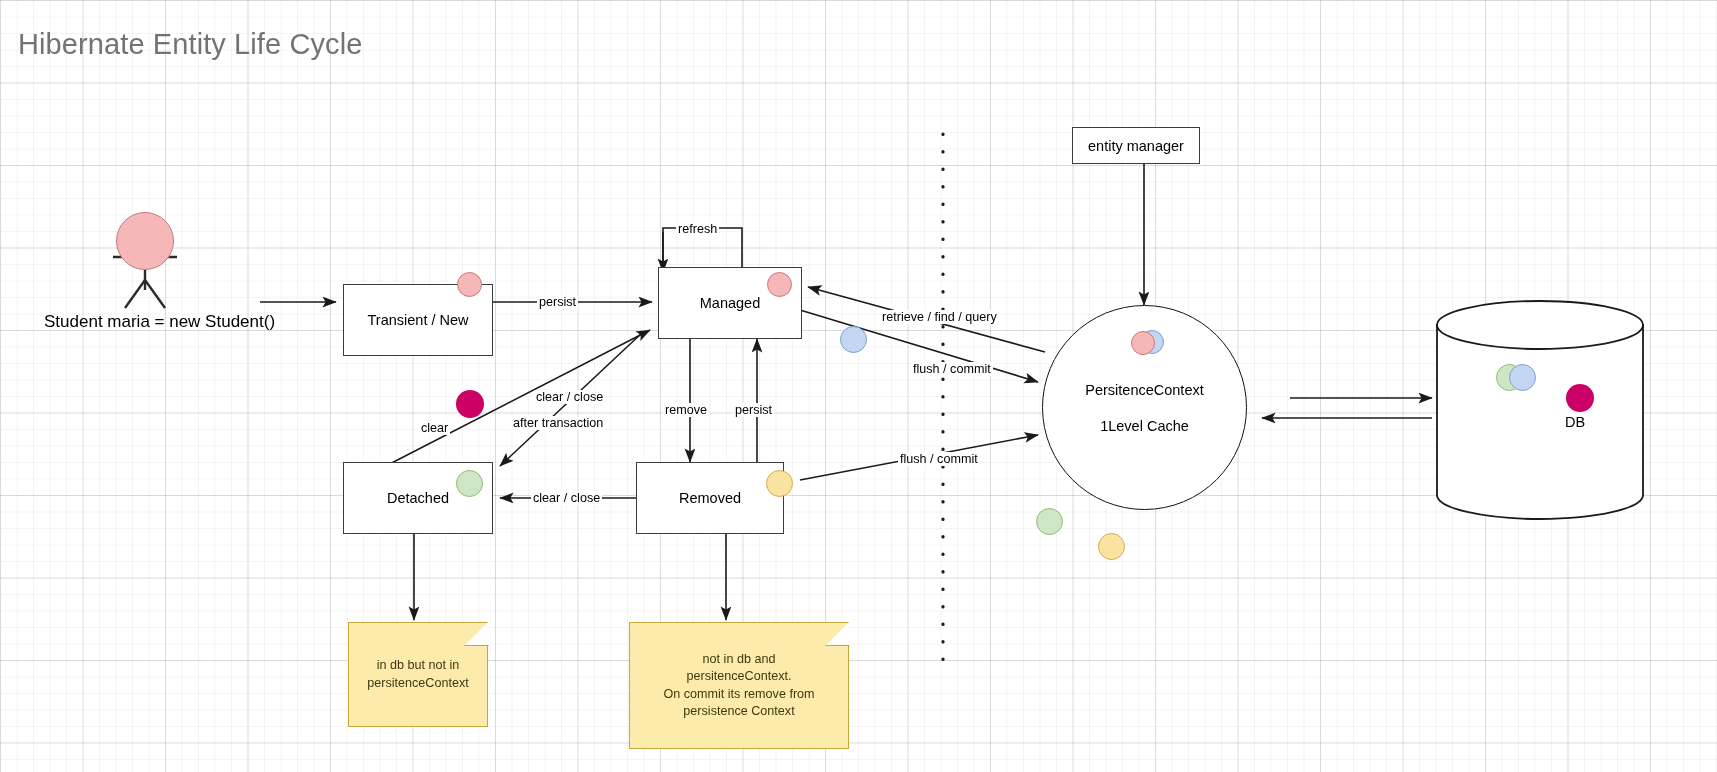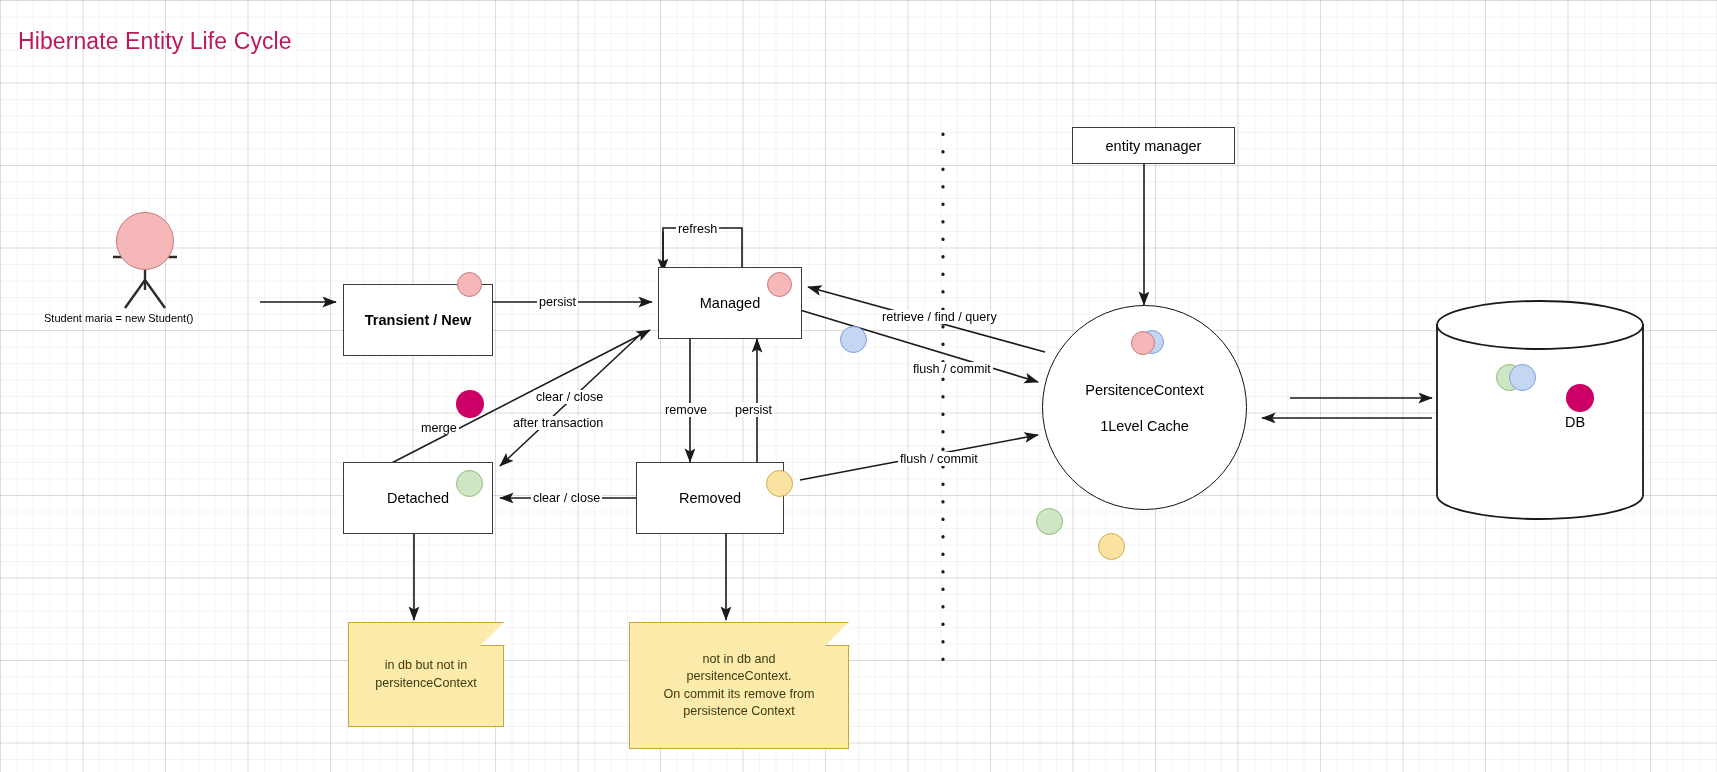--- a/index.html
+++ b/index.html
@@ -29,22 +29,22 @@
     background-position: 0 0, 0 0, 0 0, 0 0;
   }
   #diagram {
     position: absolute;
     inset: 0;
   }
   .page-title {
     position: absolute;
     left: 18px;
     top: 28px;
-    font-size: 23px;
-    color: #be185d;
+    font-size: 29px;
+    color: #737373;
     white-space: nowrap;
     letter-spacing: 0.1px;
   }
   .node-box {
     position: absolute;
     background: #ffffff;
     border: 1.6px solid #3c3c3c;
     box-sizing: border-box;
     display: flex;
     align-items: center;
@@ -111,21 +111,21 @@
   .pc-circle .pc-line.first { margin-bottom: 20px; }
   .db-label {
     position: absolute;
     font-size: 14.5px;
     color: #000;
     white-space: nowrap;
     margin-left: 44px;
   }
   .actor-caption {
     position: absolute;
-    font-size: 11px;
+    font-size: 17px;
     color: #000;
     white-space: nowrap;
   }
 </style>
 </head>
 <body>
 
 <div id="canvas"></div>
 
 <div id="diagram">
@@ -188,41 +188,41 @@
       <path d="M 1437 325 L 1437 495 A 103 24 0 0 0 1643 495 L 1643 325 Z"></path>
       <ellipse cx="1540" cy="325" rx="103" ry="24"></ellipse>
     </g>
   </svg>
 
   <div class="page-title">Hibernate Entity Life Cycle</div>
 
   <div class="dot" style="left:116px;top:212px;width:58px;height:58px;background:#f5b7b7;border:1.6px solid #c77b7b;"></div>
   <div class="actor-caption" style="left:44px;top:312px;">Student maria = new Student()</div>
 
-  <div class="node-box" style="left:343px;top:284px;width:150px;height:72px;font-weight:bold;">
+  <div class="node-box" style="left:343px;top:284px;width:150px;height:72px;">
     <span class="node-label">Transient / New</span>
   </div>
   <div class="dot" style="left:457px;top:272px;width:25px;height:25px;background:#f5b7b7;border:1.5px solid #c77b7b;"></div>
 
   <div class="node-box" style="left:658px;top:267px;width:144px;height:72px;justify-content:center;">
     <span class="node-label">Managed</span>
   </div>
   <div class="dot" style="left:767px;top:272px;width:25px;height:25px;background:#f5b7b7;border:1.5px solid #c77b7b;"></div>
 
   <div class="node-box" style="left:343px;top:462px;width:150px;height:72px;">
     <span class="node-label">Detached</span>
   </div>
   <div class="dot" style="left:456px;top:470px;width:27px;height:27px;background:#cfe6c4;border:1.5px solid #8bbd74;"></div>
 
   <div class="node-box" style="left:636px;top:462px;width:148px;height:72px;">
     <span class="node-label">Removed</span>
   </div>
   <div class="dot" style="left:766px;top:470px;width:27px;height:27px;background:#fae3a0;border:1.5px solid #d4aa4a;"></div>
 
-  <div class="node-box" style="left:1072px;top:127px;width:163px;height:37px;">
+  <div class="node-box" style="left:1072px;top:127px;width:128px;height:37px;">
     <span class="node-label">entity manager</span>
   </div>
 
   <div class="pc-circle" style="left:1042px;top:305px;width:205px;height:205px;">
     <span class="pc-line first">PersitenceContext</span>
     <span class="pc-line">1Level Cache</span>
   </div>
   <div class="dot" style="left:1140px;top:330px;width:24px;height:24px;background:#c3d6f2;border:1.5px solid #7b9edb;"></div>
   <div class="dot" style="left:1131px;top:331px;width:24px;height:24px;background:#f5b7b7;border:1.5px solid #c77b7b;"></div>
 
@@ -232,31 +232,31 @@
   <div class="dot" style="left:1566px;top:384px;width:28px;height:28px;background:#cc0066;"></div>
 
   <div class="dot" style="left:1036px;top:508px;width:27px;height:27px;background:#cfe6c4;border:1.5px solid #8bbd74;"></div>
   <div class="dot" style="left:1098px;top:533px;width:27px;height:27px;background:#fae3a0;border:1.5px solid #d4aa4a;"></div>
 
   <div class="dot" style="left:456px;top:390px;width:28px;height:28px;background:#cc0066;"></div>
   <div class="dot" style="left:840px;top:326px;width:27px;height:27px;background:#c3d6f2;border:1.5px solid #7b9edb;"></div>
 
   <div class="edge-label" style="left:676px;top:222px;">refresh</div>
   <div class="edge-label" style="left:537px;top:295px;">persist</div>
-  <div class="edge-label" style="left:419px;top:421px;">merge</div>
+  <div class="edge-label" style="left:419px;top:421px;">clear</div>
   <div class="edge-label" style="left:534px;top:390px;">clear / close</div>
   <div class="edge-label" style="left:511px;top:416px;">after transaction</div>
   <div class="edge-label" style="left:663px;top:403px;">remove</div>
   <div class="edge-label" style="left:733px;top:403px;">persist</div>
   <div class="edge-label" style="left:531px;top:491px;">clear / close</div>
   <div class="edge-label" style="left:880px;top:310px;">retrieve / find / query</div>
   <div class="edge-label" style="left:911px;top:362px;">flush / commit</div>
   <div class="edge-label" style="left:898px;top:452px;">flush / commit</div>
 
-  <div class="note" style="left:348px;top:622px;width:156px;height:105px;">
+  <div class="note" style="left:348px;top:622px;width:140px;height:105px;">
     <div class="fold"></div>
     <div class="note-inner">
       <div>in db but not in</div>
       <div>persitenceContext</div>
     </div>
   </div>
 
   <div class="note" style="left:629px;top:622px;width:220px;height:127px;">
     <div class="fold"></div>
     <div class="note-inner">

